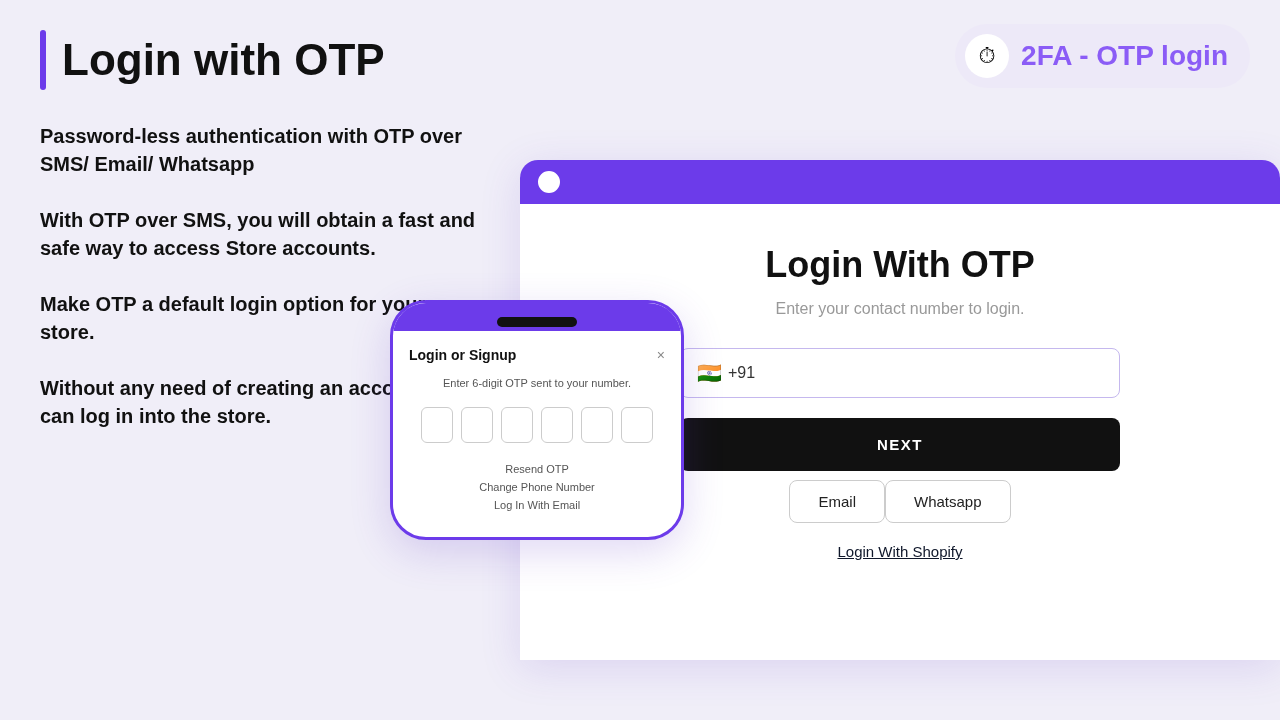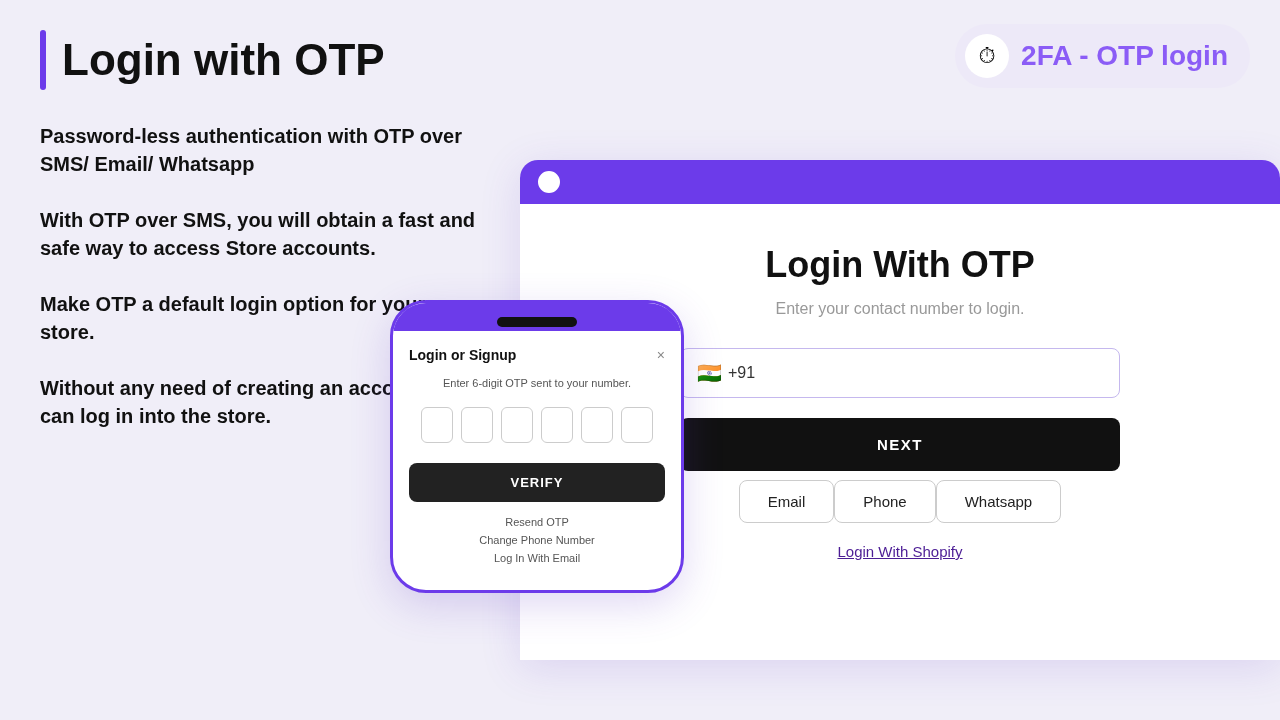--- a/index.html
+++ b/index.html
@@ -191,21 +191,21 @@
       border-radius: 8px;
       padding: 12px 28px;
       font-size: 15px;
       color: #222;
       cursor: pointer;
       font-weight: 500;
     }
 
     .shopify-link {
       font-size: 15px;
-      color: #4c1d95;
+      color: #0f172a;
       text-decoration: underline;
       cursor: pointer;
     }
 
     
     .phone-mockup {
       position: absolute;
       top: 300px;
       left: 390px;
       width: 294px;
@@ -336,21 +336,20 @@
       <div class="flag-code">
         <span class="flag-emoji">🇮🇳</span>
         <span>+91</span>
       </div>
     </div>
 
     <button class="next-button">NEXT</button>
 
     <div class="login-options">
       <button class="option-button">Email</button>
-      <button class="option-button">Phone</button>
       <button class="option-button">Whatsapp</button>
     </div>
 
     <a class="shopify-link">Login With Shopify</a>
   </div>
 </div>
 
 <div class="phone-mockup">
   <div class="phone-notch">
     <div class="notch-bar"></div>
@@ -364,21 +363,20 @@
 
     <div class="otp-boxes">
       <div class="otp-box"></div>
       <div class="otp-box"></div>
       <div class="otp-box"></div>
       <div class="otp-box"></div>
       <div class="otp-box"></div>
       <div class="otp-box"></div>
     </div>
 
-    <button class="verify-button">VERIFY</button>
 
     <div class="phone-links">
       <a class="phone-link">Resend OTP</a>
       <a class="phone-link">Change Phone Number</a>
       <a class="phone-link">Log In With Email</a>
     </div>
   </div>
 </div>
 
 </body></html>

